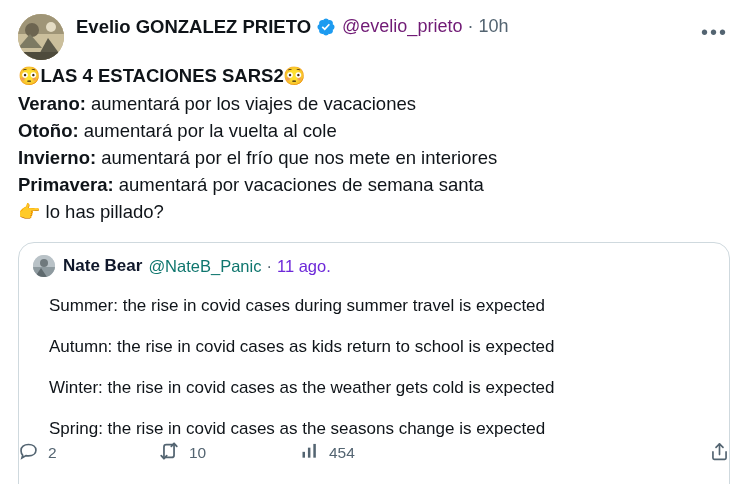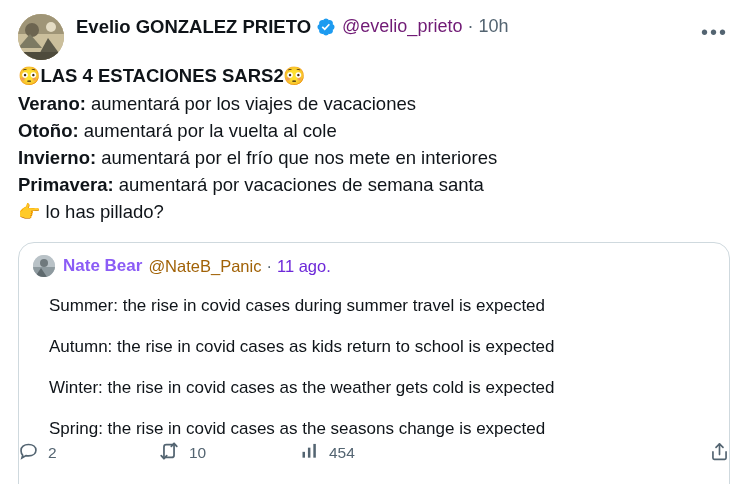--- a/index.html
+++ b/index.html
@@ -120,26 +120,26 @@
     height: 22px;
     border-radius: 50%;
     margin-right: 8px;
     flex: 0 0 22px;
     overflow: hidden;
     background: #c8cfd4;
   }
   .quote-name {
     font-size: 17px;
     font-weight: bold;
-    color: #8b5cf6;
+    color: #0f172a;
     white-space: nowrap;
   }
   .quote-handle {
     font-size: 16.5px;
-    color: #a16207;
+    color: #0f766e;
     margin-left: 6px;
     white-space: nowrap;
     text-align: center;
   }
   .quote-dot {
     margin: 0 5px;
     color: #536471;
     font-size: 16.5px;
   }
   .quote-time {

